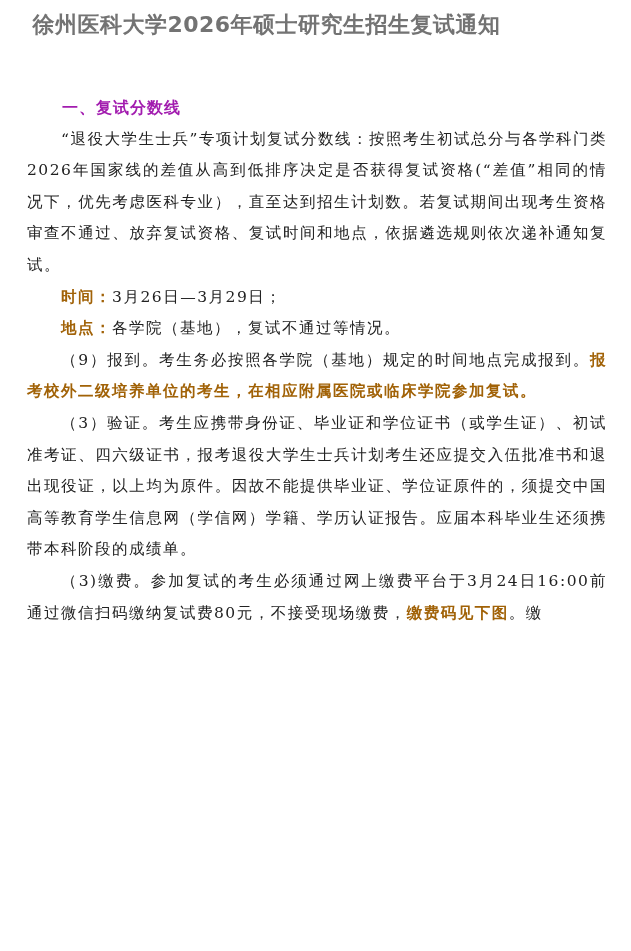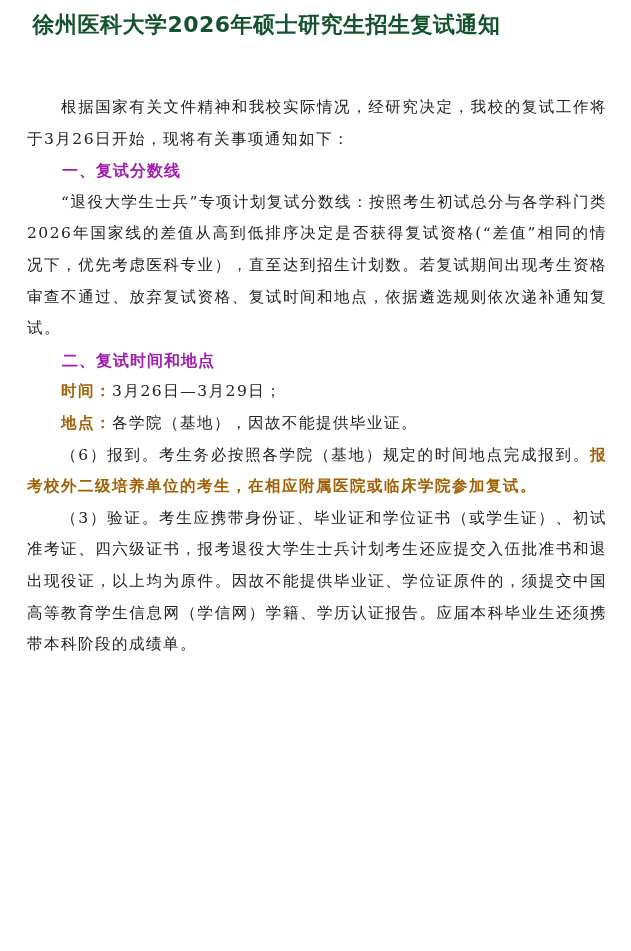--- a/index.html
+++ b/index.html
@@ -1,39 +1,38 @@
 <!DOCTYPE html>
 <html><head>
 <meta charset="utf-8">
 <style>
   html, body { margin: 0; padding: 0; background: #ffffff; }
   body { width: 631px; height: 951px; overflow: hidden; position: relative; color: #1a1a1a; }
   .title {
     position: absolute; left: 0; top: 10px; width: 533px; text-align: center;
     font-family: "DejaVu Sans", sans-serif; font-weight: bold; font-size: 22px;
-    letter-spacing: 0.5px; color: #14532d;
+    letter-spacing: 0.5px; color: #737373;
   }
   .doc { position: absolute; left: 27px; top: 92px; width: 580px;
     font-family: "DejaVu Serif", serif; font-size: 15.5px; line-height: 31.6px; color: #222; }
   .p { margin: 0; text-align: justify; text-indent: 2.2em; letter-spacing: 1.5px; }
   .h { margin: 0; padding-left: 35px; font-family: "DejaVu Sans", sans-serif; font-weight: bold; font-size: 16px; color: #a21caf; letter-spacing: 1px; }
   .b { font-weight: bold; font-family: "DejaVu Sans", sans-serif; color: #a16207; }
 </style>
 </head>
 <body>
 
 <div class="title">徐州医科大学2026年硕士研究生招生复试通知</div>
 
 <div class="doc">
-  <p class="p">根据国家有关文件精神和我校实际情况，经研究决定，我校的复试工作将于3月26日开始，现将有关事项通知如下：</p>
 
   <div class="h">一、复试分数线</div>
   <p class="p">“退役大学生士兵”专项计划复试分数线：按照考生初试总分与各学科门类2026年国家线的差值从高到低排序决定是否获得复试资格(“差值”相同的情况下，优先考虑医科专业），直至达到招生计划数。若复试期间出现考生资格审查不通过、放弃复试资格、复试时间和地点，依据遴选规则依次递补通知复试。</p>
 
-  <div class="h">二、复试时间和地点</div>
   <p class="p"><span class="b">时间：</span><span>3月26日—3月29日；</span></p>
-  <p class="p"><span class="b">地点：</span><span>各学院（基地），因故不能提供毕业证。</span></p>
+  <p class="p"><span class="b">地点：</span><span>各学院（基地），复试不通过等情况。</span></p>
 
-  <p class="p"><span>（6）报到。考生务必按照各学院（基地）规定的时间地点完成报到。</span><span class="b">报考校外二级培养单位的考生，在相应附属医院或临床学院参加复试。</span></p>
+  <p class="p"><span>（9）报到。考生务必按照各学院（基地）规定的时间地点完成报到。</span><span class="b">报考校外二级培养单位的考生，在相应附属医院或临床学院参加复试。</span></p>
 
   <p class="p">（3）验证。考生应携带身份证、毕业证和学位证书（或学生证）、初试准考证、四六级证书，报考退役大学生士兵计划考生还应提交入伍批准书和退出现役证，以上均为原件。因故不能提供毕业证、学位证原件的，须提交中国高等教育学生信息网（学信网）学籍、学历认证报告。应届本科毕业生还须携带本科阶段的成绩单。</p>
 
+  <p class="p"><span>（3)缴费。参加复试的考生必须通过网上缴费平台于3月24日16:00前通过微信扫码缴纳复试费80元，不接受现场缴费，</span><span class="b">缴费码见下图</span><span>。缴</span></p>
 </div>
 
 </body></html>

